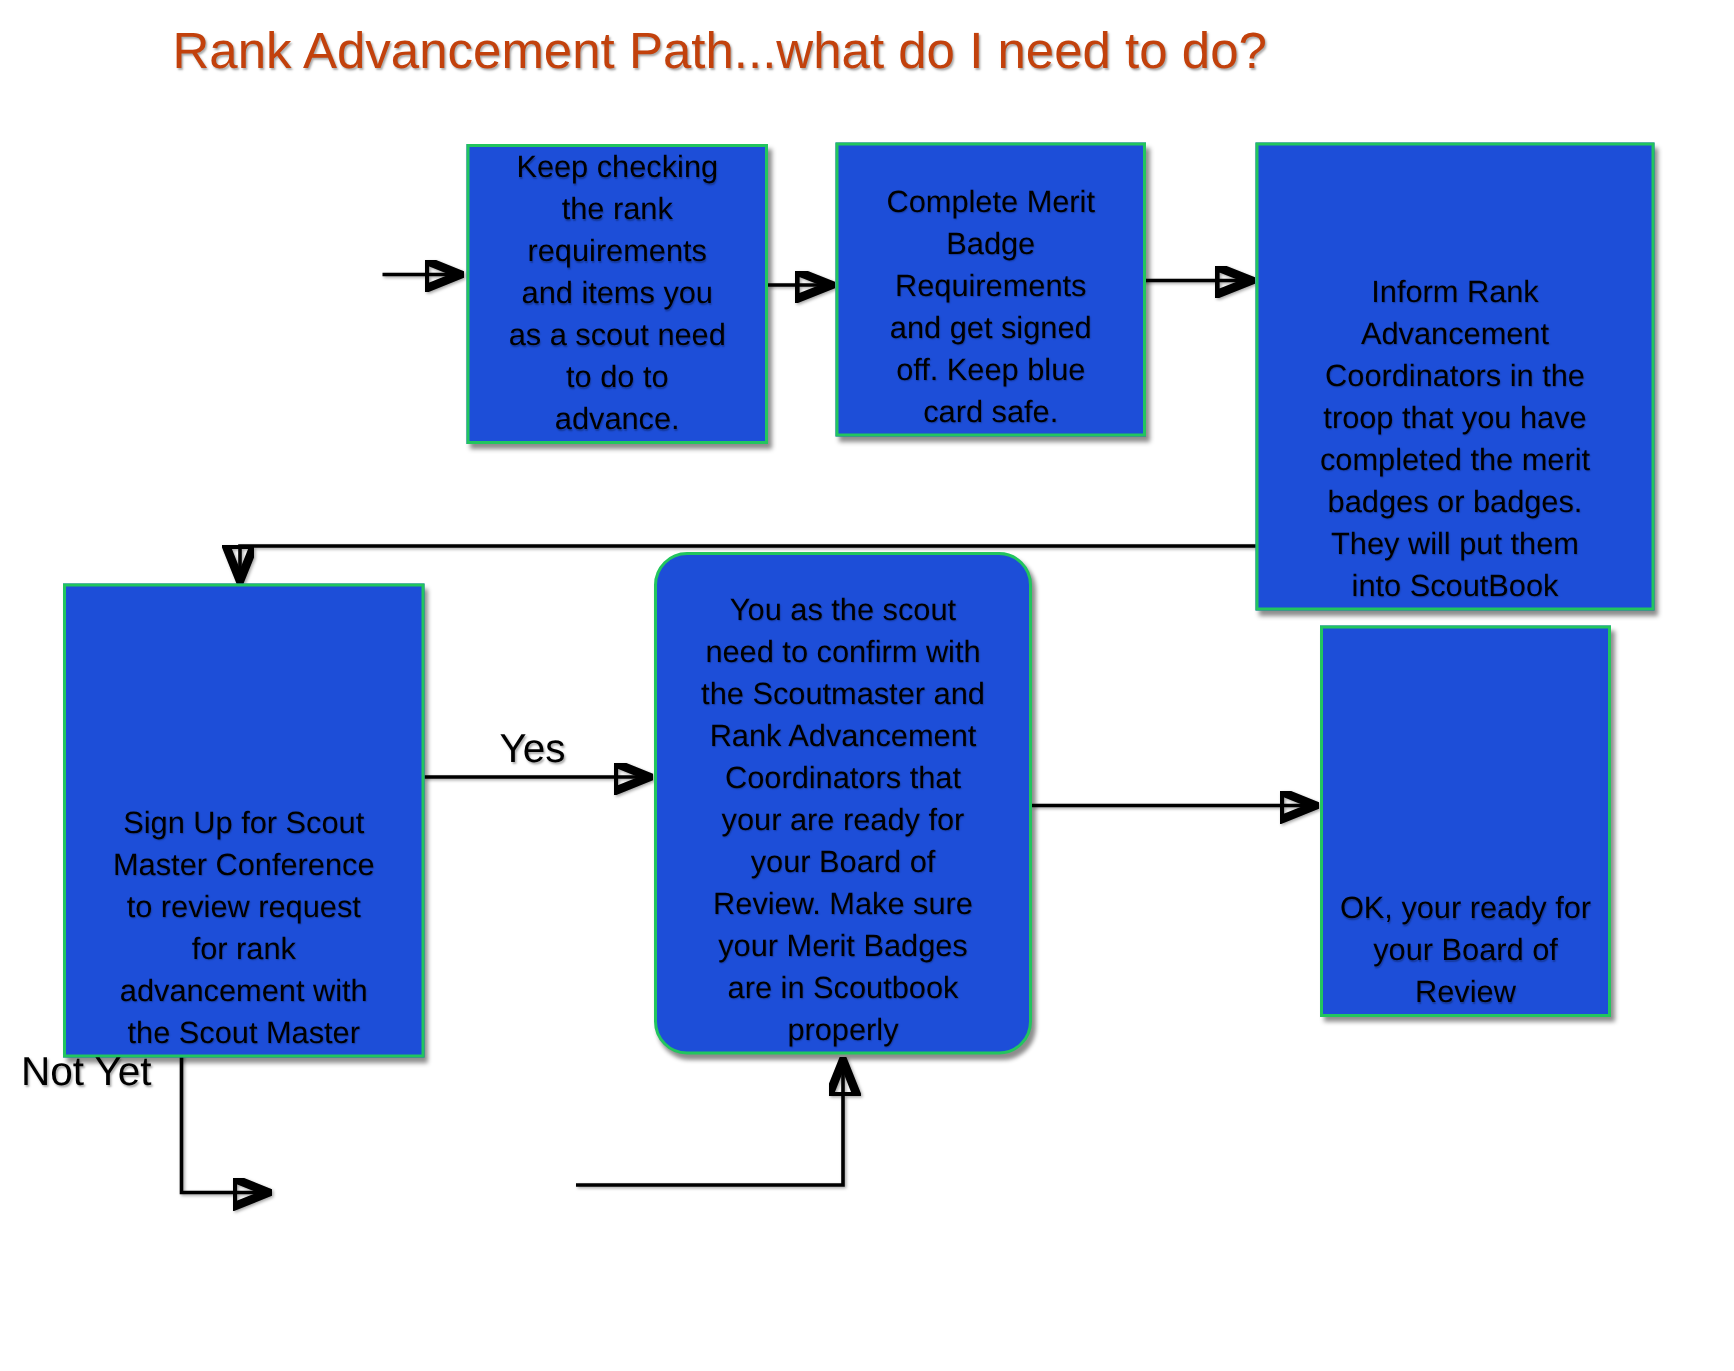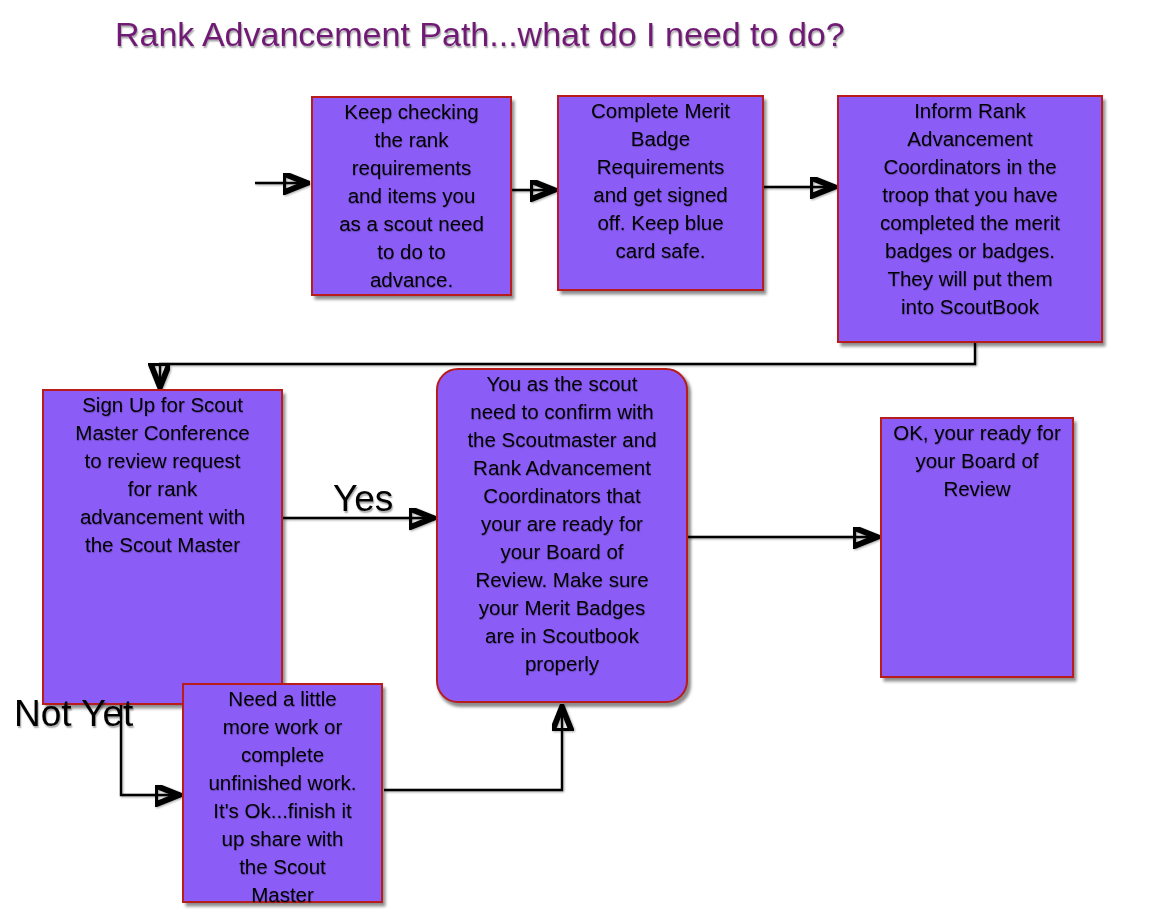--- a/index.html
+++ b/index.html
@@ -16,64 +16,64 @@
     color: #000000;
     overflow: hidden;
   }
   .title {
     position: absolute;
     left: 115px;
     top: 14px;
     font-size: 34px;
     line-height: 40px;
     white-space: nowrap;
-    color: #701a75;
+    color: #c2410c;
     text-shadow: 1px 1.5px 1.5px rgba(0,0,0,0.35);
   }
   .connector-layer {
     position: absolute;
     left: 0;
     top: 0;
     width: 1156px;
     height: 914px;
     filter: drop-shadow(1px 1.5px 1px rgba(0,0,0,0.35));
   }
   .connector-layer path {
     stroke: #000;
     stroke-width: 2.4;
     fill: none;
   }
   .node {
     position: absolute;
     box-sizing: border-box;
-    background: #8b5cf6;
-    border: 2px solid #b91c1c;
+    background: #1d4ed8;
+    border: 2px solid #22c55e;
     box-shadow: 2.5px 3.5px 3px rgba(0,0,0,0.45);
     display: flex;
-    align-items: flex-start;
+    align-items: flex-end;
     justify-content: center;
     text-align: center;
     font-size: 20.5px;
     line-height: 28px;
   }
   .node .node-text {
     white-space: pre-line;
     text-shadow: 0.5px 1px 1px rgba(0,0,0,0.28);
   }
   .n1 { left: 52px;  top: 84px;  width: 203px; height: 199px; }
   .n2 { left: 311px; top: 96px;  width: 201px; height: 200px; }
   .n3 { left: 557px; top: 95px;  width: 207px; height: 196px; }
-  .n4 { left: 837px; top: 95px;  width: 266px; height: 248px; }
+  .n4 { left: 837px; top: 95px;  width: 266px; height: 312px; }
   .n5 { left: 42px;  top: 389px; width: 241px; height: 316px; }
   .n6 { left: 436px; top: 368px; width: 252px; height: 335px; border-radius: 22px; }
   .n7 { left: 182px; top: 683px; width: 201px; height: 220px; }
   .n8 { left: 880px; top: 417px; width: 194px; height: 261px; }
   .edge-label {
     position: absolute;
-    font-size: 37px;
+    font-size: 27px;
     line-height: 30px;
     white-space: nowrap;
     text-shadow: 1px 1.5px 1.5px rgba(0,0,0,0.35);
   }
   .label-yes    { left: 333px; top: 484px; }
   .label-notyet { left: 14px;  top: 699px; }
 </style>
 </head>
 <body>
 
@@ -144,30 +144,20 @@
 Rank Advancement
 Coordinators that
 your are ready for
 your Board of
 Review.  Make sure
 your Merit Badges
 are in Scoutbook
 properly</span>
   </div>
 
-  <div class="node n7">
-    <span class="node-text">Need  a little
-more work or
-complete
-unfinished work.
-It's Ok...finish it
-up share with
-the Scout
-Master</span>
-  </div>
 
   <div class="node n8">
     <span class="node-text">OK, your ready for
 your Board of
 Review</span>
   </div>
 
   <div class="edge-label label-yes">Yes</div>
 
   <div class="edge-label label-notyet">Not Yet</div>

